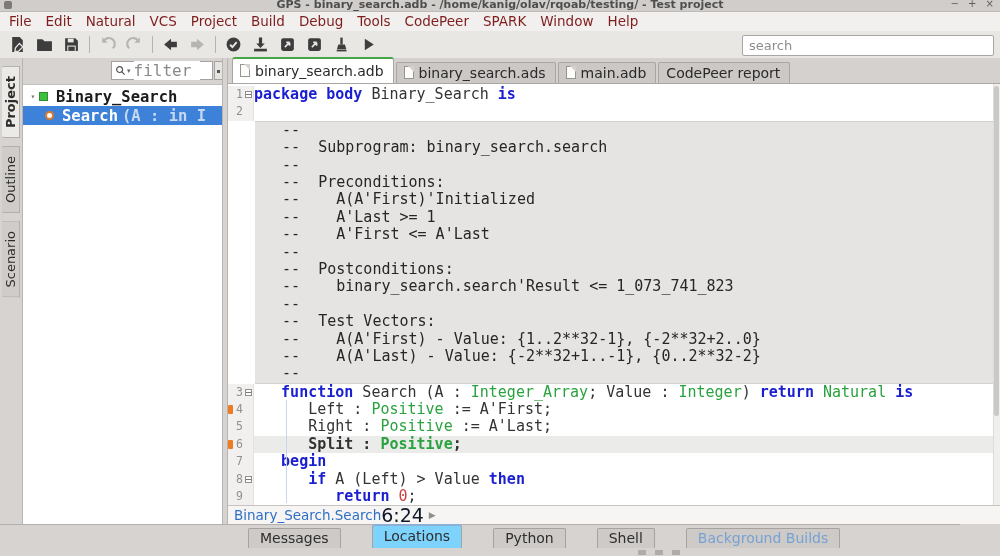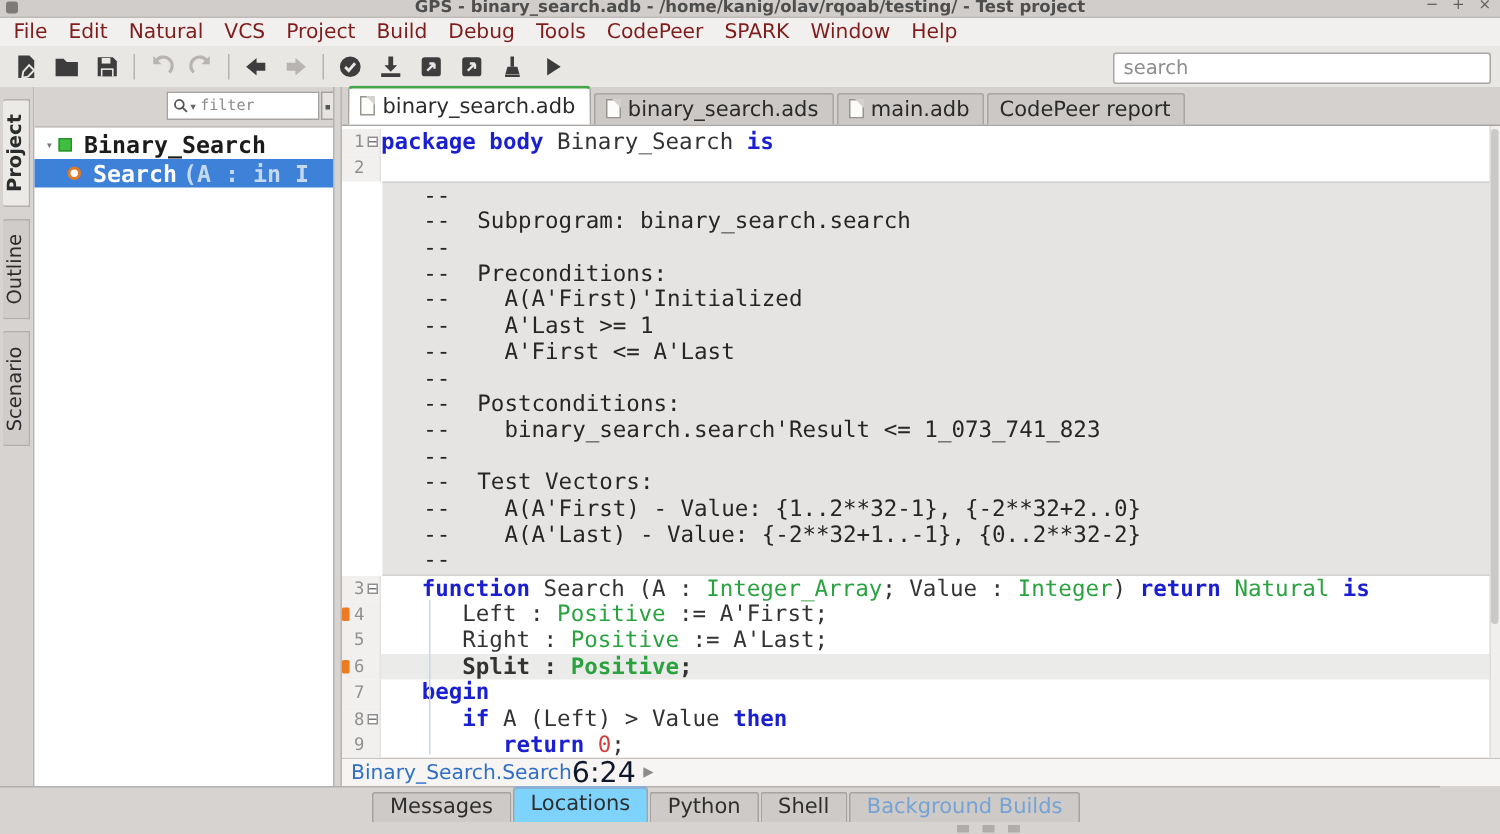--- a/index.html
+++ b/index.html
@@ -35,21 +35,21 @@
   .side-tab{writing-mode:vertical-rl;transform:rotate(180deg);font-size:13px;color:#2c2c2c;
             background:#cfccc9;border:1px solid #b2afac;border-right:none;padding:9px 1px;
             margin-top:8px;width:18px;box-sizing:border-box;text-align:center;border-radius:0 2px 2px 0;}
   .side-tab.active{background:#eceae7;font-weight:bold;}
   
   #left-panel{position:absolute;left:23px;top:58px;width:199px;height:466px;background:#fff;}
   #filter-row{position:relative;height:26px;background:#d6d3d0;border-bottom:1px solid #c2bfbc;}
   #filter-entry{position:absolute;left:88px;top:3px;width:102px;height:19px;background:#fff;
                 border:1px solid #a5a29f;display:flex;align-items:center;box-sizing:border-box;}
   #filter-entry input{border:none;outline:none;width:66px;font-family:"DejaVu Sans Mono",monospace;
-                font-size:10px;color:#333;padding:0;}
+                font-size:16px;color:#333;padding:0;}
   #filter-entry input::placeholder{color:#8a8a8a;}
   .mag-wrap{display:flex;align-items:center;padding:0 1px 0 3px;color:#555;}
   .mag-caret{font-size:7px;color:#666;margin-right:3px;}
   #filter-options-btn{position:absolute;left:191px;top:3px;width:9px;height:19px;background:#e6e4e1;
                 border:1px solid #a5a29f;box-sizing:border-box;}
   #filter-options-btn::after{content:"";position:absolute;left:2px;top:8px;width:3px;height:3px;background:#555;}
   #project-tree{padding-top:2px;}
   .tree-row{height:19px;display:flex;align-items:center;white-space:nowrap;overflow:hidden;
             font-family:"DejaVu Sans Mono",monospace;font-size:15.5px;font-weight:bold;color:#1b1b1b;}
   .tree-row.selected{background:var(--sel);color:#fff;}
@@ -99,21 +99,21 @@
   #code-scroll-thumb{position:absolute;right:1px;top:2px;width:5px;height:330px;background:#cbc9c7;border-radius:3px;}
   #editor-status{height:19px;background:#f6f5f3;border-top:1px solid #c6c3c0;display:flex;
                align-items:center;padding:0 6px;box-sizing:border-box;}
   #status-entity{font-size:13.5px;color:var(--entity);}
   #status-right{display:flex;align-items:center;gap:5px;}
   #status-position{font-size:19px;color:#0f172a;}
   .caret-mark{font-size:9px;color:#8d8d8d;}
   
   #bottom-band{position:absolute;left:0;top:524px;width:960px;height:24px;background:#d6d3d0;
                border-top:1px solid #b3b0ad;display:flex;align-items:flex-end;
-               padding-left:248px;box-sizing:border-box;}
+               padding-left:248px;box-sizing:border-box;gap:30px;}
   .btm-tab{font-size:14px;color:#2e2e2e;background:#cdcac7;border:1px solid #a5a29f;border-bottom:none;
            padding:1px 11px 3px 11px;height:20px;box-sizing:border-box;margin-right:1px;
            border-radius:2px 2px 0 0;white-space:nowrap;}
   .btm-tab.active{background:#7dd3fc;height:24px;border-top:2px solid #8ab0d8;border-radius:3px 3px 0 0;
            padding-top:2px;}
   .btm-tab.busy{color:var(--bgb);}
   #bottom-strip{position:absolute;left:0;top:548px;width:1000px;height:8px;background:#d6d3d0;}
   .partial-glyphs{position:absolute;left:638px;top:2px;display:flex;gap:9px;opacity:.65;}
   .partial-glyphs span{width:8px;height:5px;background:#9a9a9a;}
   

